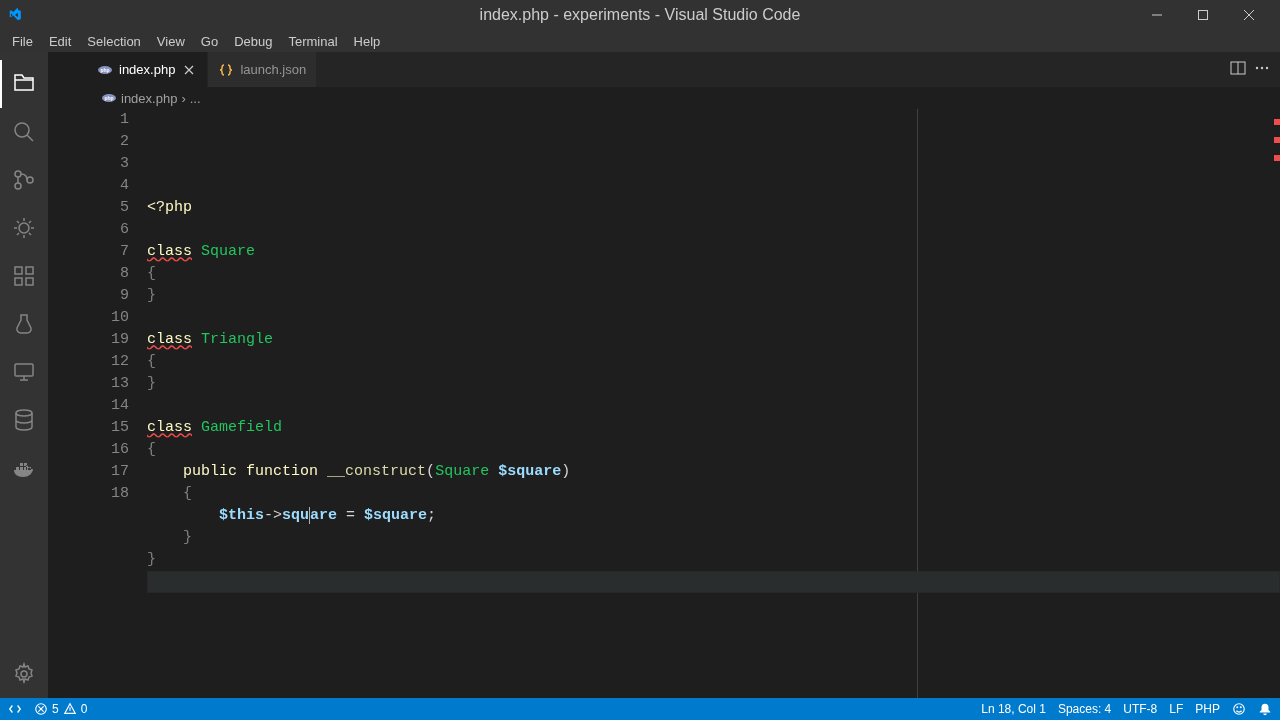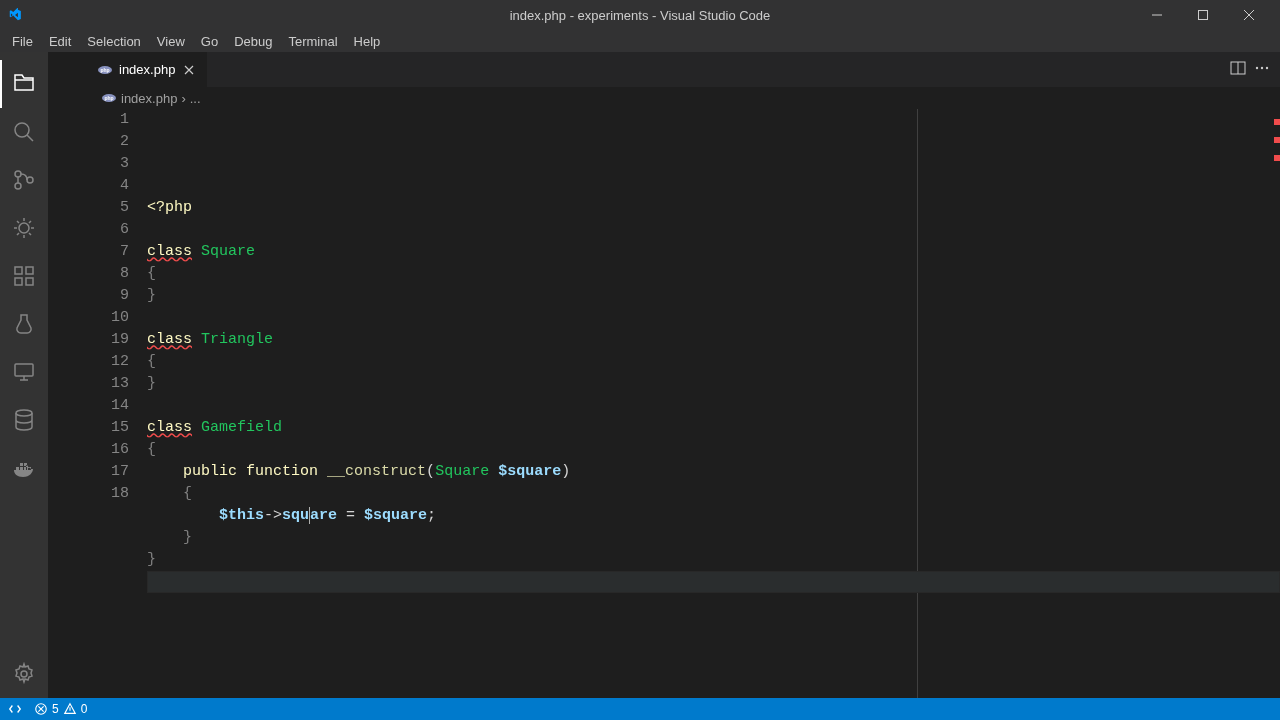--- a/index.html
+++ b/index.html
@@ -3,21 +3,21 @@
 <meta charset="utf-8">
 <style>
 * { margin: 0; padding: 0; box-sizing: border-box; }
 body { font-family: 'Segoe UI', Tahoma, sans-serif; background: #1e1e1e; color: #cccccc; width: 1280px; height: 720px; overflow: hidden; font-size: 13px; }
 
 
 .title-bar { height: 30px; background: #323233; display: flex; align-items: center; justify-content: space-between; padding: 0 8px; }
 .title-bar .left { display: flex; align-items: center; }
 .title-bar .logo { width: 14px; height: 14px; margin-right: 8px; }
 .title-bar .logo svg { width: 14px; height: 14px; }
-.title-bar .title { color: #cccccc; font-size: 13px; margin: 0 auto; position: absolute; left: 50%; transform: translateX(-50%); }
+.title-bar .title { color: #cccccc; font-size: 16px; margin: 0 auto; position: absolute; left: 50%; transform: translateX(-50%); }
 .win-controls { display: flex; gap: 0; }
 .win-btn { width: 46px; height: 30px; display: flex; align-items: center; justify-content: center; color: #cccccc; }
 .win-btn svg { width: 10px; height: 10px; }
 
 
 .menu-bar { height: 22px; background: #323233; display: flex; align-items: center; padding: 0 4px; }
 .menu-item { padding: 2px 8px; font-size: 13px; color: #cccccc; cursor: default; }
 
 
 .main { display: flex; height: calc(720px - 30px - 22px - 22px); }
@@ -198,20 +198,28 @@
               <ellipse cx="8" cy="8" rx="7" ry="4" fill="#8892bf"></ellipse>
               <text x="8" y="10" font-size="5" text-anchor="middle" fill="#fff" font-weight="bold">php</text>
             </svg>
         </span>
         <span>index.php</span>
         <span class="close">
           <svg viewBox="0 0 16 16">
               <path stroke="#ccc" stroke-width="1.2" d="M4 4l8 8M12 4l-8 8"></path>
             </svg>
         </span>
+      </div>
+      <div class="tab">
+        <span class="file-icon json-icon">
+          <svg width="16" height="16" viewBox="0 0 16 16" fill="none" stroke="#f2b24f" stroke-width="1.5">
+              <path d="M6 3c-2 0-2 2-2 3s-1 2-2 2c1 0 2 1 2 2s0 3 2 3M10 3c2 0 2 2 2 3s1 2 2 2c-1 0-2 1-2 2s0 3-2 3"></path>
+            </svg>
+        </span>
+        <span>launch.json</span>
       </div>
       <div class="tabs-right">
         <span>
           <svg viewBox="0 0 16 16" fill="none" stroke="#ccc">
               <rect x="1" y="2" width="14" height="12"></rect>
               <path d="M8 2v12"></path>
             </svg>
         </span>
         <span>
           <svg viewBox="0 0 16 16" fill="#ccc">
@@ -281,13 +289,33 @@
           <path d="M5 5l6 6M11 5l-6 6"></path>
         </svg>
       <span>5</span>
       <svg viewBox="0 0 16 16" fill="none" stroke="#fff" stroke-width="1.3">
           <path d="M8 2l6 11H2z"></path>
           <path d="M8 6v4M8 12v0"></path>
         </svg>
       <span>0</span>
     </span>
   </div>
+  <div class="status-right">
+    <span class="status-item">Ln 18, Col 1</span>
+    <span class="status-item">Spaces: 4</span>
+    <span class="status-item">UTF-8</span>
+    <span class="status-item">LF</span>
+    <span class="status-item">PHP</span>
+    <span class="status-item">
+      <svg viewBox="0 0 16 16" fill="none" stroke="#fff" stroke-width="1.3">
+          <circle cx="8" cy="8" r="6"></circle>
+          <circle cx="6" cy="6" r="0.5" fill="#fff"></circle>
+          <circle cx="10" cy="6" r="0.5" fill="#fff"></circle>
+          <path d="M5 10c1 1 2 1.5 3 1.5s2-.5 3-1.5"></path>
+        </svg>
+    </span>
+    <span class="status-item">
+      <svg viewBox="0 0 16 16" fill="#fff">
+          <path d="M8 2a4 4 0 00-4 4v3l-2 2v1h12v-1l-2-2V6a4 4 0 00-4-4zM6 13a2 2 0 004 0z"></path>
+        </svg>
+    </span>
+  </div>
 </div>
 
 </body></html>

